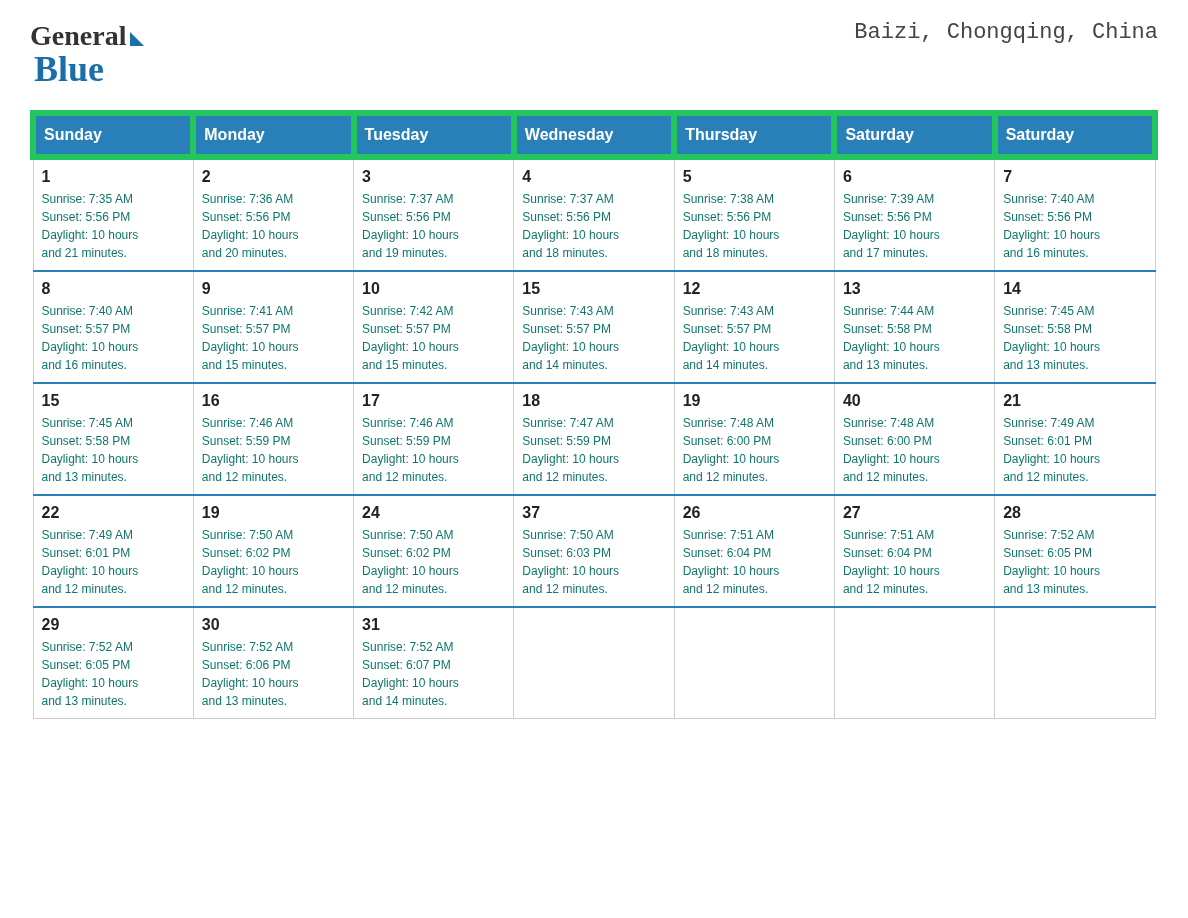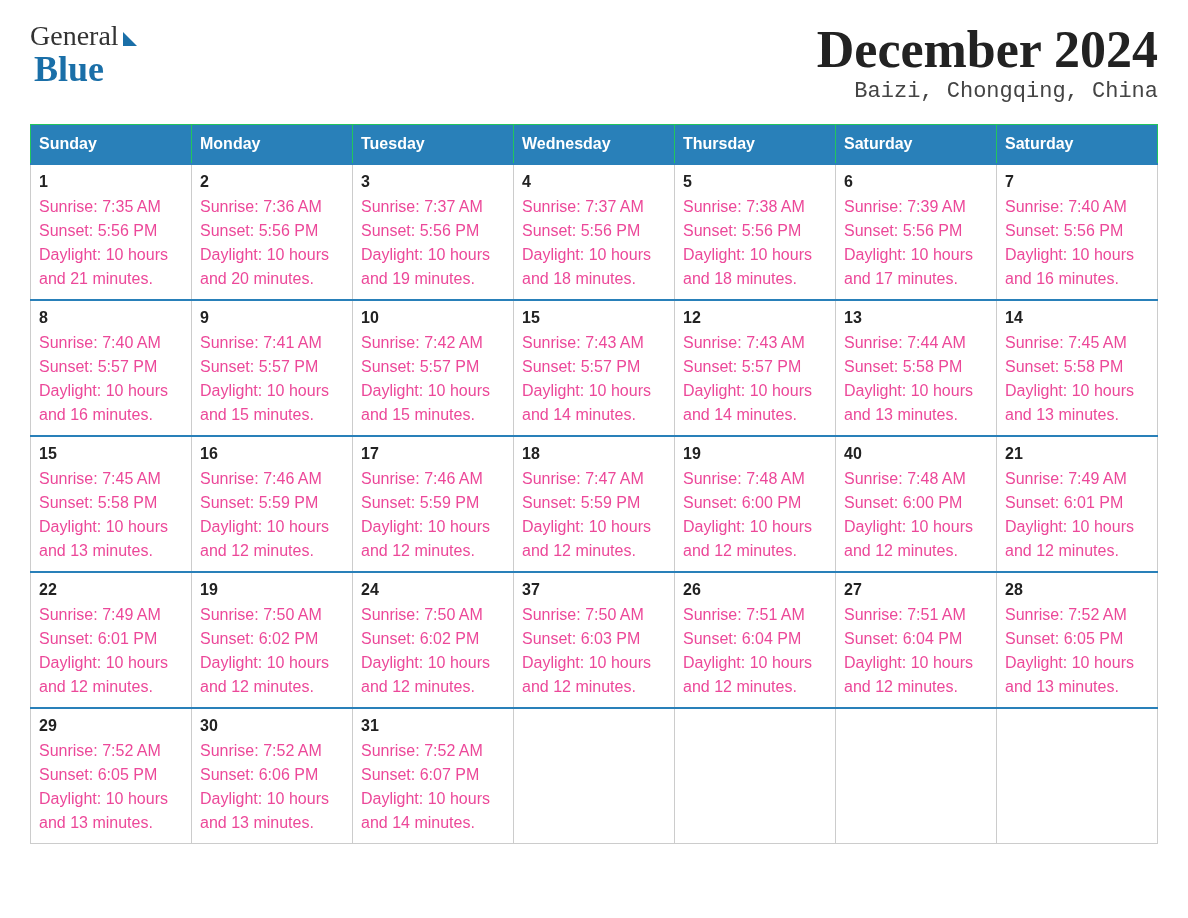--- a/index.html
+++ b/index.html
@@ -20,21 +20,21 @@
       display: flex;
       flex-direction: column;
       align-items: flex-start;
     }
     .logo-top {
       display: flex;
       align-items: center;
     }
     .logo-general {
       font-size: 28px;
-      font-weight: normal;
+      font-weight: bold;
       color: #333;
       font-family: Georgia, serif;
     }
     .logo-arrow {
       width: 0;
       height: 0;
       border-left: 14px solid #1a6fa8;
       border-top: 14px solid transparent;
       border-bottom: 0px solid transparent;
       margin-left: 4px;
@@ -66,21 +66,21 @@
       width: 100%;
       border-collapse: collapse;
       table-layout: fixed;
     }
     thead tr th {
       background-color: #2980b9;
       color: #fff;
       padding: 10px 8px;
       font-size: 16px;
       font-weight: bold;
-      border: 1px solid #22c55e;
+      border: 6px solid #22c55e;
       text-align: left;
     }
     tbody tr td {
       vertical-align: top;
       padding: 8px 8px;
       border: 1px solid #ccc;
       font-size: 13px;
       color: #333;
       height: 110px;
     }
@@ -88,41 +88,40 @@
       border-top: 2px solid #2980b9;
     }
     .day-number {
       font-size: 16px;
       font-weight: bold;
       color: #222;
       display: block;
       margin-bottom: 4px;
     }
     .day-info {
-      font-size: 16px;
-      color: #ec4899;
+      font-size: 12px;
+      color: #0f766e;
       line-height: 1.5;
     }
     .empty-cell {
       background: #fff;
     }
   </style>
 </head>
 <body>
 
 <div class="header">
   <div class="logo">
     <div class="logo-top">
       <span class="logo-general">General</span>
       <div class="logo-arrow"></div>
     </div>
     <span class="logo-blue">Blue</span>
   </div>
   <div class="title-section">
-    <div class="month-title">December 2024</div>
     <div class="location">Baizi, Chongqing, China</div>
   </div>
 </div>
 
 <table>
   <thead>
     <tr>
       <th>Sunday</th>
       <th>Monday</th>
       <th>Tuesday</th>

